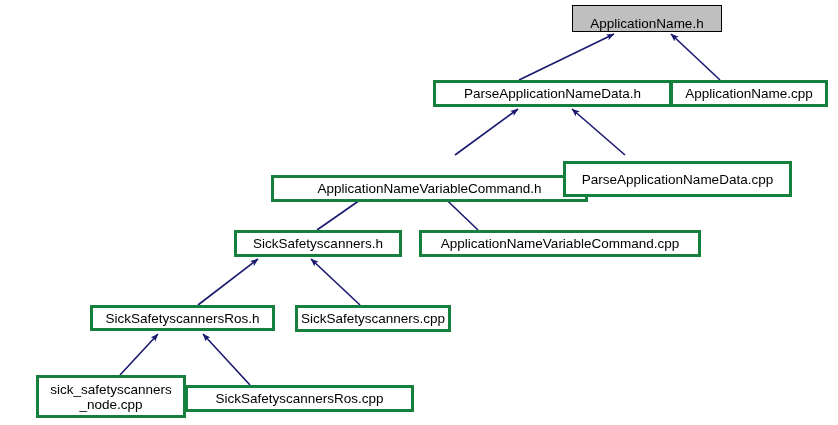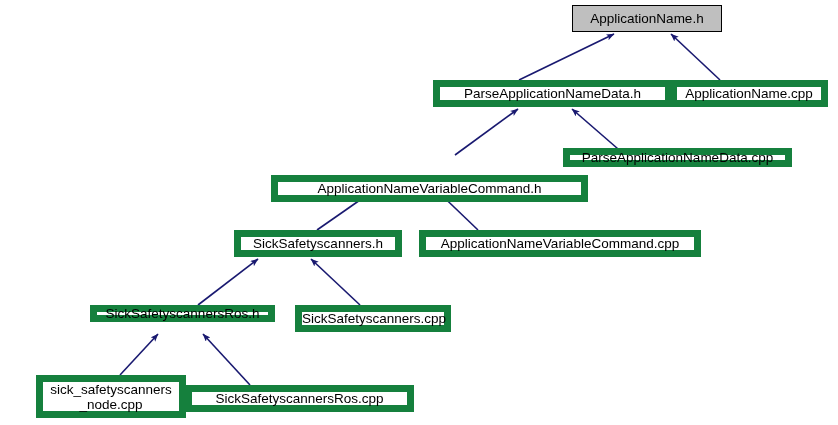--- a/index.html
+++ b/index.html
@@ -21,21 +21,21 @@
     position: absolute;
     left: 0;
     top: 0;
     width: 838px;
     height: 425px;
     pointer-events: none;
   }
   .node {
     position: absolute;
     box-sizing: border-box;
-    border: 7px solid #15803d;
+    border: 3px solid #15803d;
     background: #ffffff;
     color: #000000;
     font-size: 13.5px;
     line-height: 15px;
     text-align: center;
     display: flex;
     align-items: center;
     justify-content: center;
     white-space: pre;
     letter-spacing: 0px;
@@ -70,27 +70,27 @@
         <line x1="317" y1="230" x2="383" y2="184" stroke="#191970" stroke-width="1.6" marker-end="url(#arrowhead)"></line>
         <line x1="478" y1="230" x2="430" y2="184" stroke="#191970" stroke-width="1.6" marker-end="url(#arrowhead)"></line>
         <line x1="198" y1="305" x2="258" y2="259" stroke="#191970" stroke-width="1.6" marker-end="url(#arrowhead)"></line>
         <line x1="360" y1="305" x2="311" y2="259" stroke="#191970" stroke-width="1.6" marker-end="url(#arrowhead)"></line>
         <line x1="120" y1="375" x2="158" y2="334" stroke="#191970" stroke-width="1.6" marker-end="url(#arrowhead)"></line>
         <line x1="250" y1="385" x2="203" y2="334" stroke="#191970" stroke-width="1.6" marker-end="url(#arrowhead)"></line>
       </g>
   </svg>
 
   <div id="nodes-group">
-      <div class="node highlight" style="left: 572px; top: 5px; width: 150px; height: 27px;"><span class="label">ApplicationName.h</span></div>
+      <div class="node highlight" style="left: 572px; top: 5px; width: 150px; height: 27px; align-items: flex-end;"><span class="label">ApplicationName.h</span></div>
       <div class="node" style="left: 433px; top: 80px; width: 239px; height: 27px;"><span class="label">ParseApplicationNameData.h</span></div>
       <div class="node" style="left: 670px; top: 80px; width: 158px; height: 27px;"><span class="label">ApplicationName.cpp</span></div>
       <div class="node" style="left: 271px; top: 155px; width: 317px; height: 27px; margin-top: 20px;"><span class="label">ApplicationNameVariableCommand.h</span></div>
-      <div class="node" style="left: 563px; top: 148px; width: 229px; height: 19px;"><span class="label">ParseApplicationNameData.cpp</span></div>
+      <div class="node" style="left: 563px; top: 161px; width: 229px; height: 36px;"><span class="label">ParseApplicationNameData.cpp</span></div>
       <div class="node" style="left: 200px; top: 230px; width: 168px; height: 27px; margin-left: 34px;"><span class="label">SickSafetyscanners.h</span></div>
       <div class="node" style="left: 388px; top: 230px; width: 282px; height: 27px; margin-left: 31px;"><span class="label">ApplicationNameVariableCommand.cpp</span></div>
-      <div class="node" style="left: 90px; top: 305px; width: 185px; height: 17px;"><span class="label">SickSafetyscannersRos.h</span></div>
+      <div class="node" style="left: 90px; top: 305px; width: 185px; height: 26px;"><span class="label">SickSafetyscannersRos.h</span></div>
       <div class="node" style="left: 295px; top: 305px; width: 156px; height: 27px;"><span class="label">SickSafetyscanners.cpp</span></div>
       <div class="node" style="left: 8px; top: 375px; width: 150px; height: 43px; margin-left: 28px;"><span class="label">sick_safetyscanners
 _node.cpp</span></div>
       <div class="node" style="left: 185px; top: 385px; width: 229px; height: 27px;"><span class="label">SickSafetyscannersRos.cpp</span></div>
     </div>
 
 </div>
 
 </body></html>

